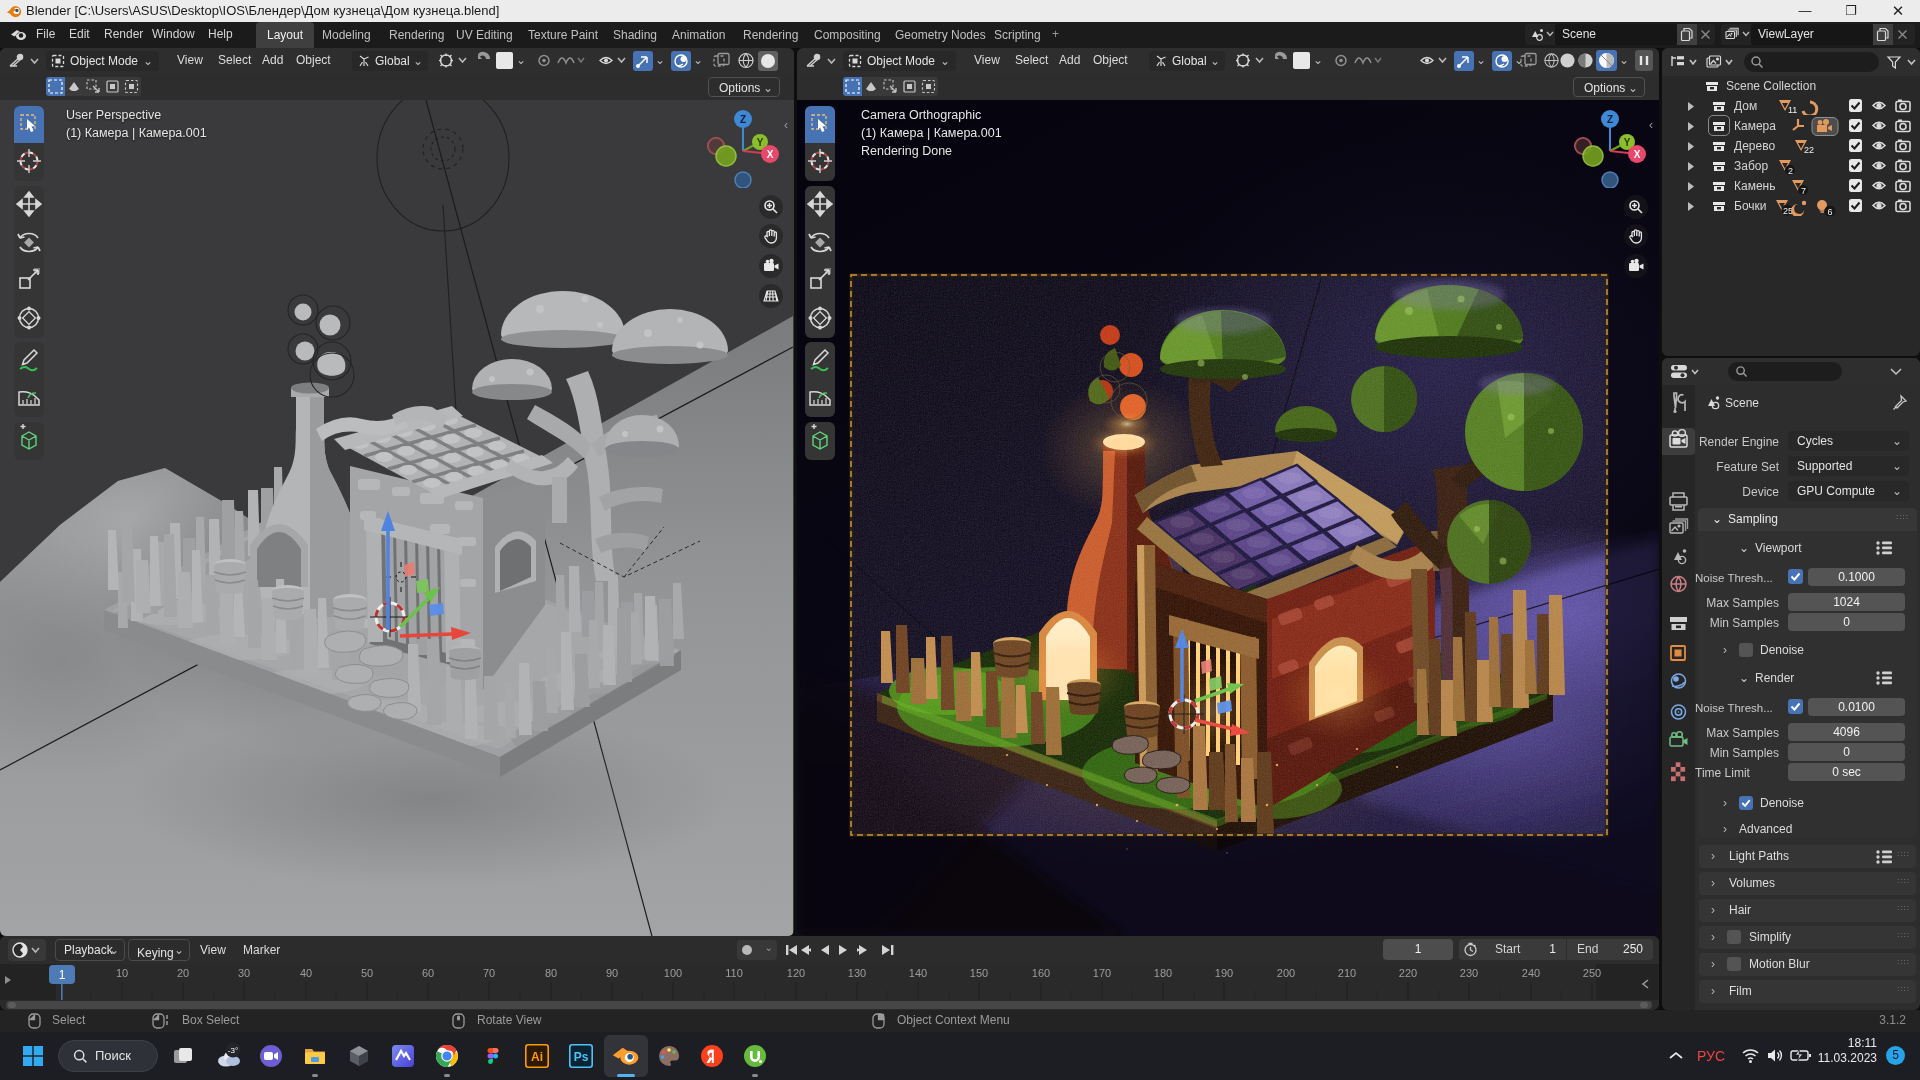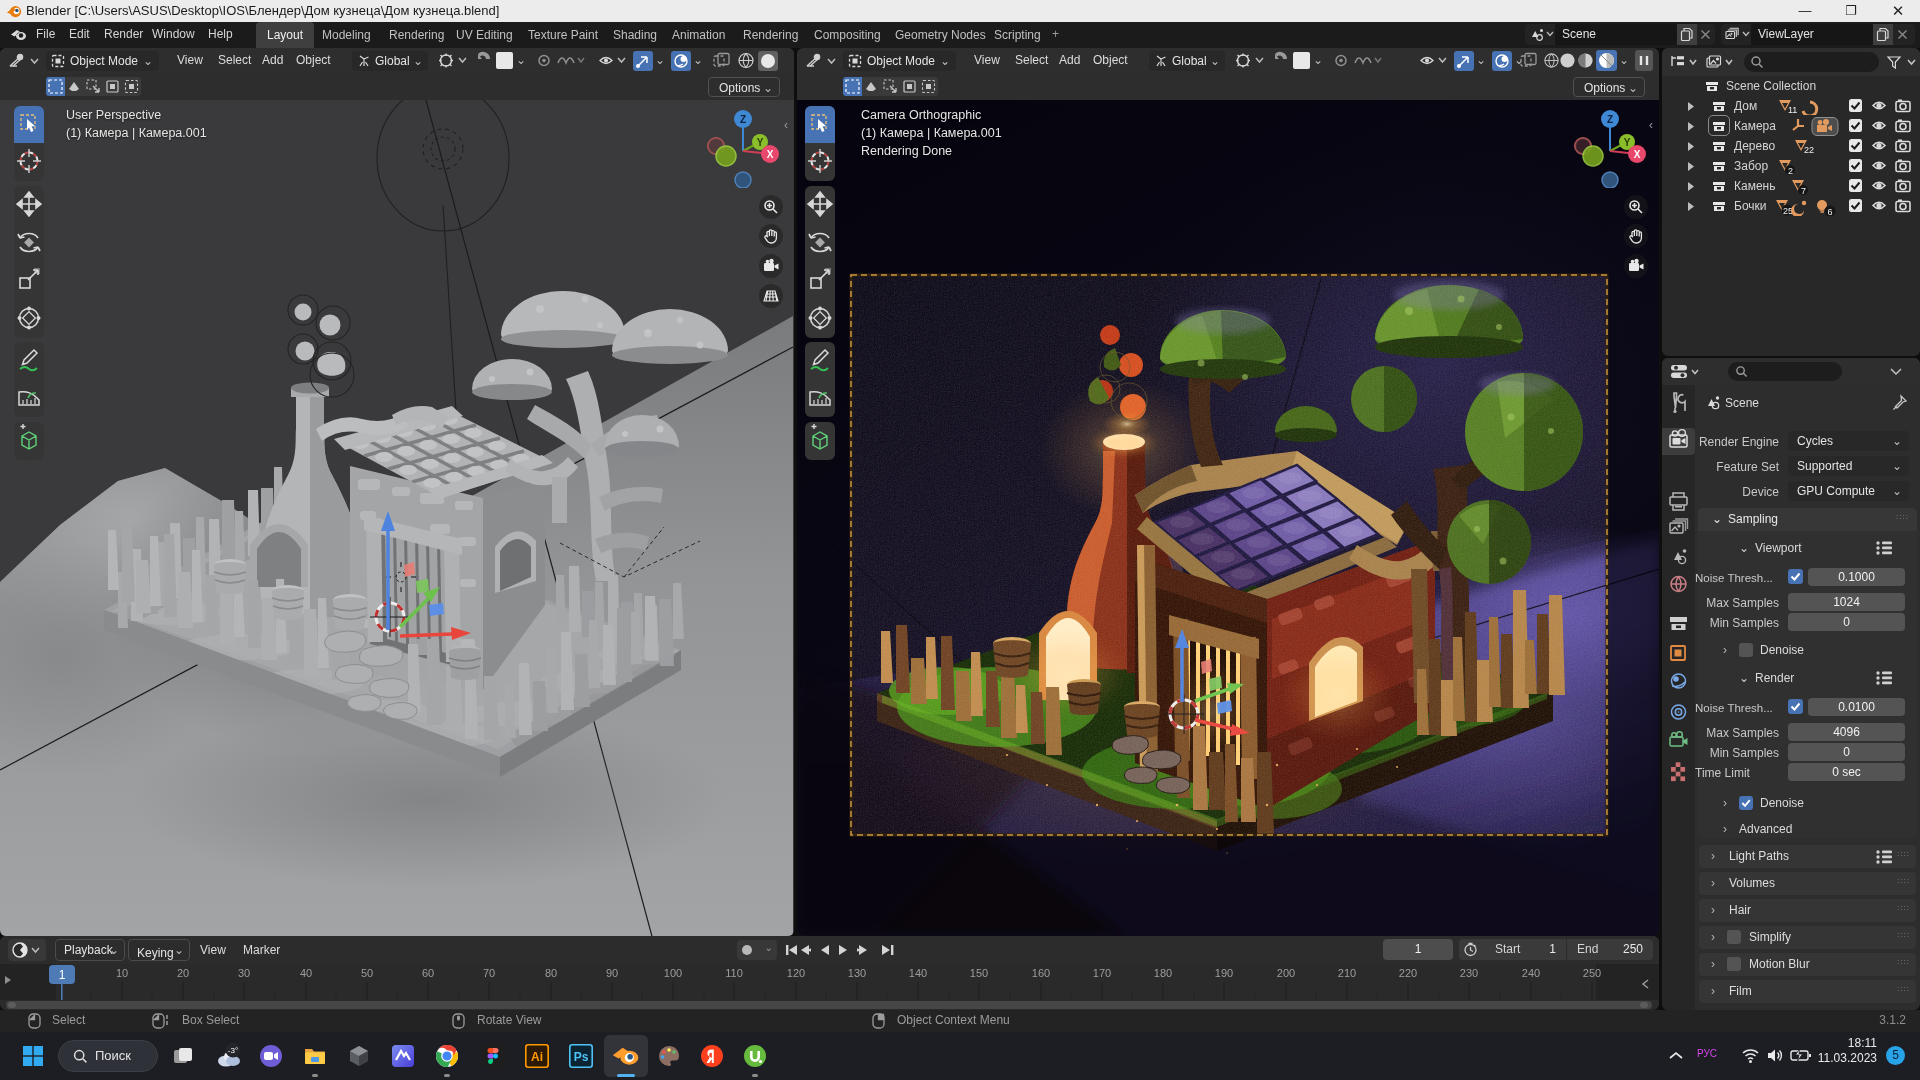--- a/index.html
+++ b/index.html
@@ -1800,21 +1800,21 @@
       </svg>
       <div class="abs" style="left:312px;top:42px;width:6px;height:3px;background:#8b8b8b;border-radius:2px"></div>
       <div class="abs" style="left:444px;top:42px;width:6px;height:3px;background:#8b8b8b;border-radius:2px"></div>
       <div class="abs" style="left:752px;top:42px;width:6px;height:3px;background:#8b8b8b;border-radius:2px"></div>
       <div class="abs" style="left:617px;top:42px;width:18px;height:3px;background:#53b2f0;border-radius:2px"></div>
     </div>
 
     <svg class="abs" style="left:1668px;top:17px" width="16" height="14" viewBox="0 0 16 14">
         <path d="M2 9 l6-5 6 5" stroke="#e8e8e8" stroke-width="1.7" fill="none"></path>
       </svg>
-    <span class="abs" style="left:1697px;top:16px;color:#d946ef;font-size:10px">РУС</span>
+    <span class="abs" style="left:1697px;top:16px;color:#ef4444;font-size:14px">РУС</span>
     <svg class="abs" style="left:1741px;top:15px" width="19" height="17" viewBox="0 0 19 17">
       <g stroke="#e8e8e8" fill="none" stroke-width="1.5">
         <path d="M2 6 a11 11 0 0 1 15 0"></path>
           <path d="M4.5 9 a7.5 7.5 0 0 1 10 0"></path>
           <path d="M7 12 a4 4 0 0 1 5 0"></path>
       </g>
         <circle cx="9.5" cy="14.5" r="1.5" fill="#e8e8e8"></circle>
     </svg>
     <svg class="abs" style="left:1766px;top:15px" width="19" height="17" viewBox="0 0 19 17">
       <path d="M2 6 h3 l4-3.5 v12 l-4-3.5 h-3 Z" fill="#e8e8e8"></path>

